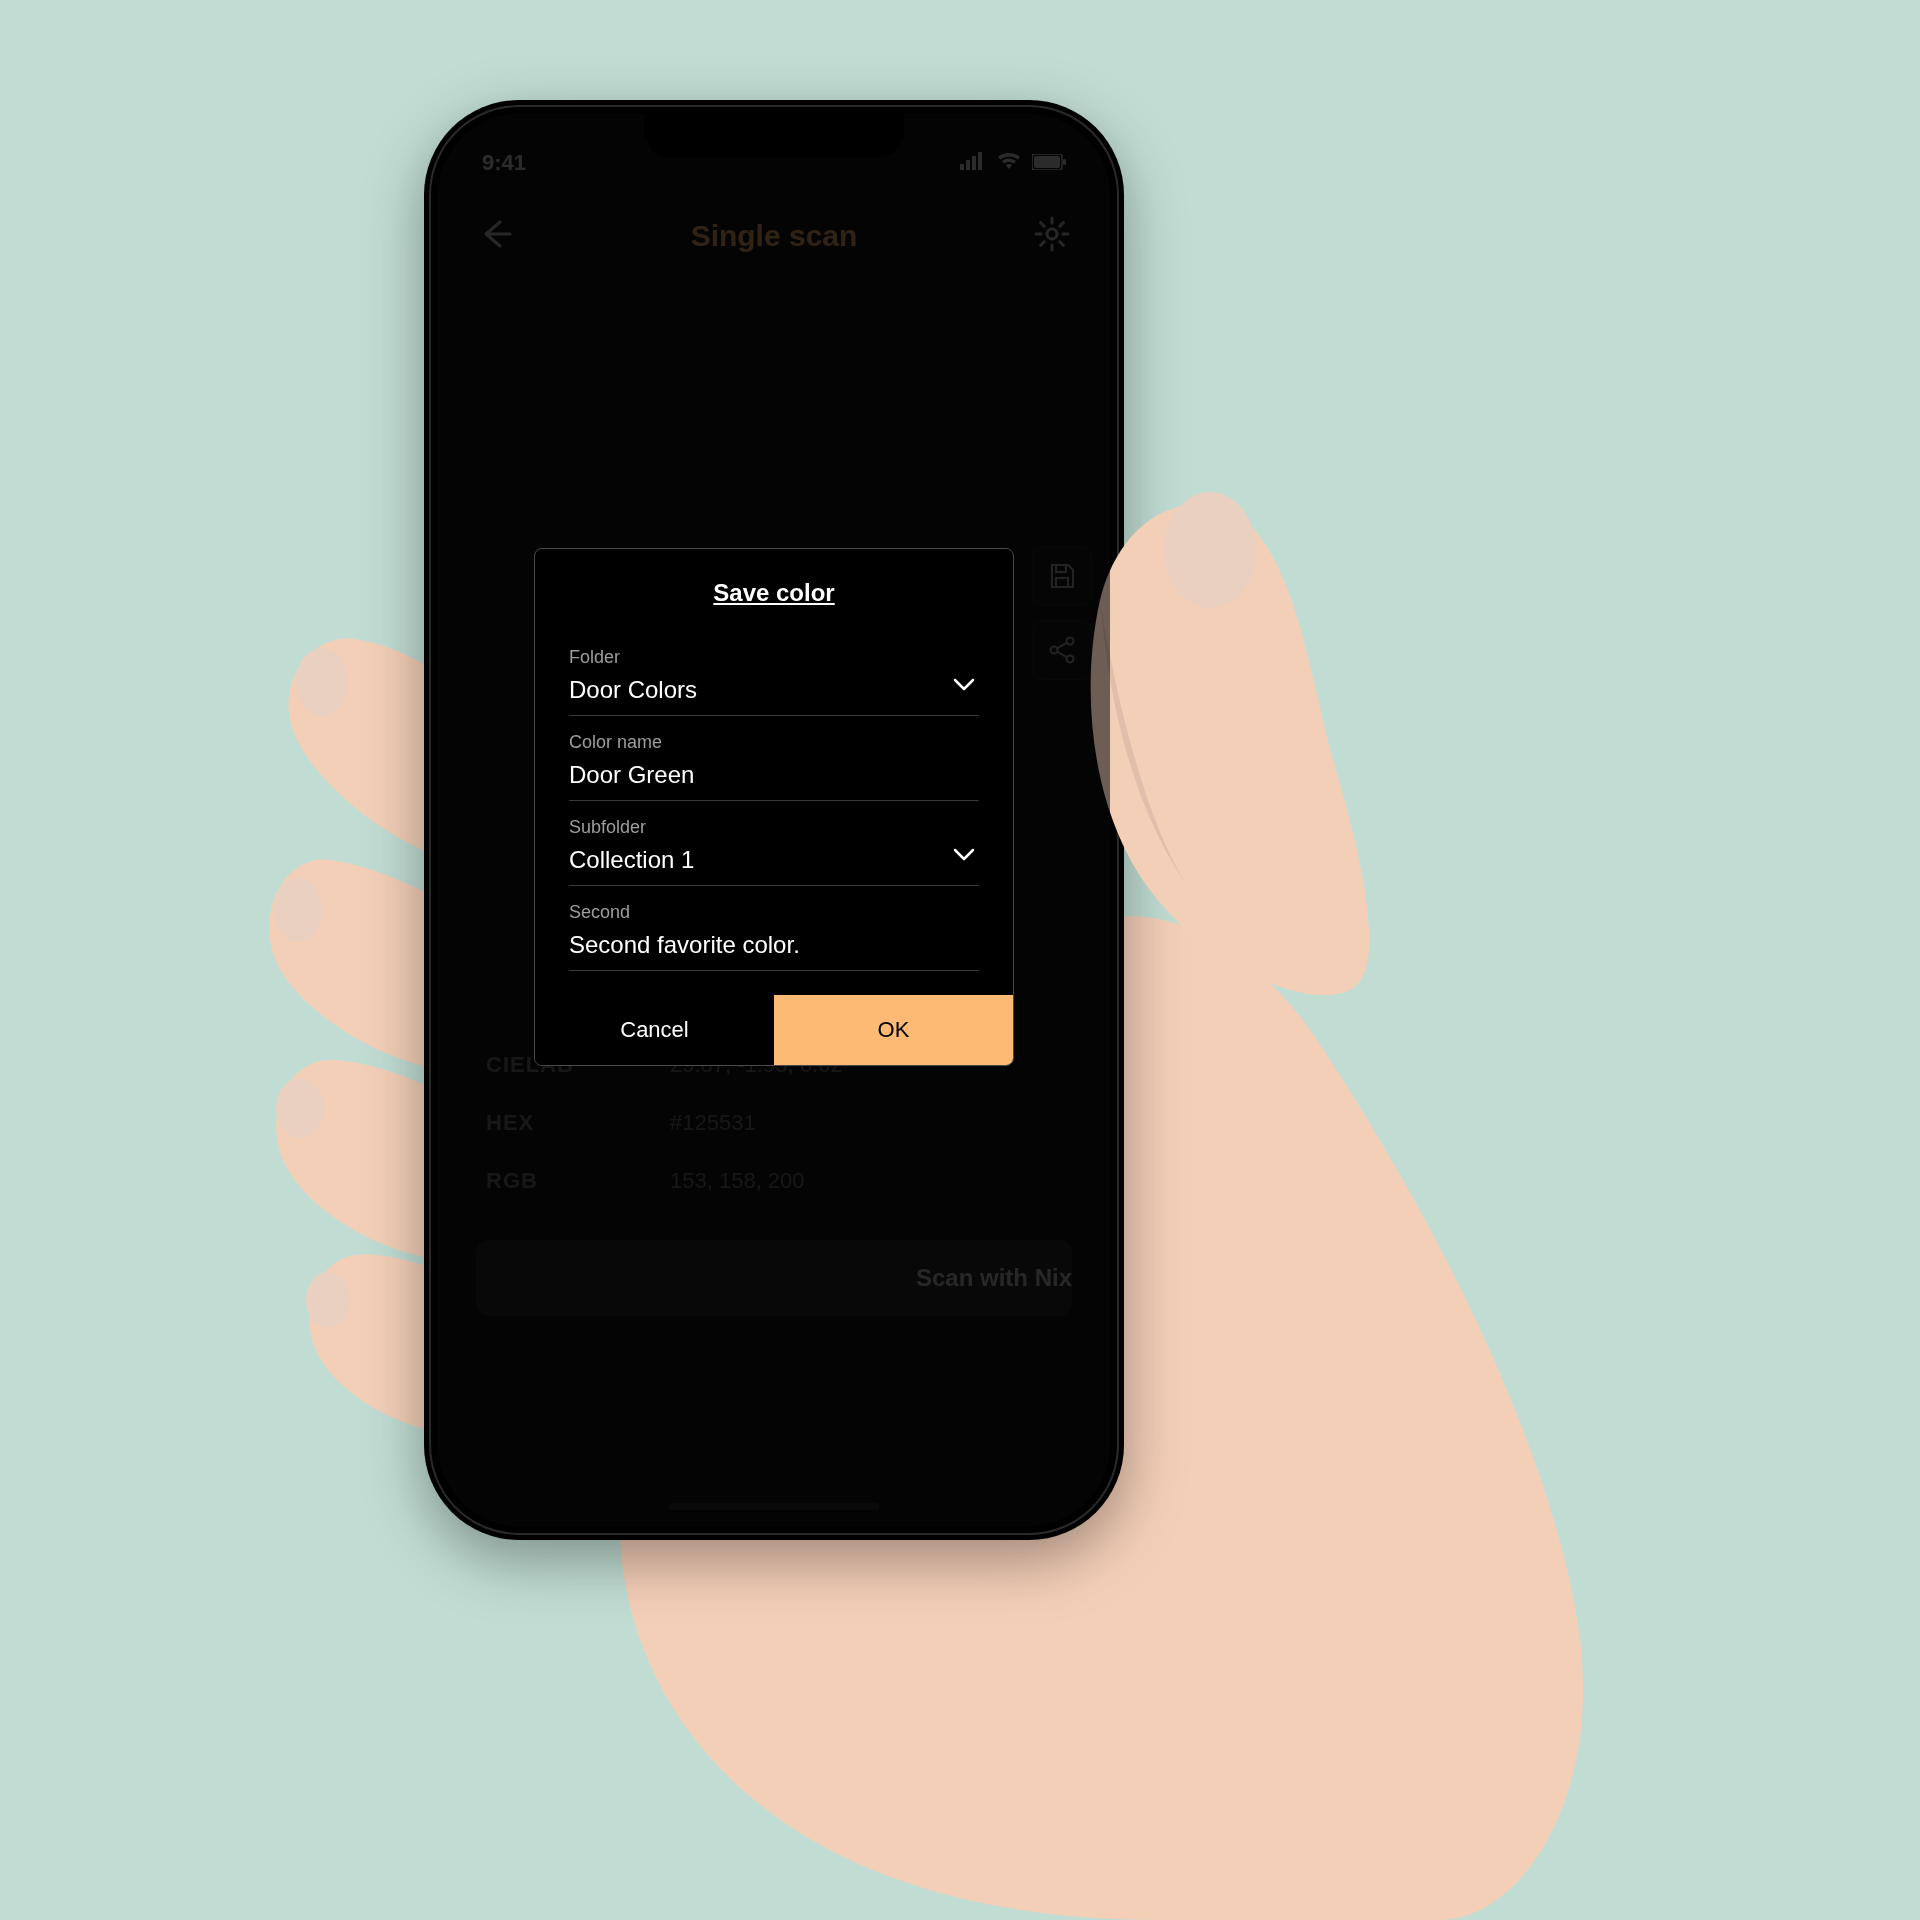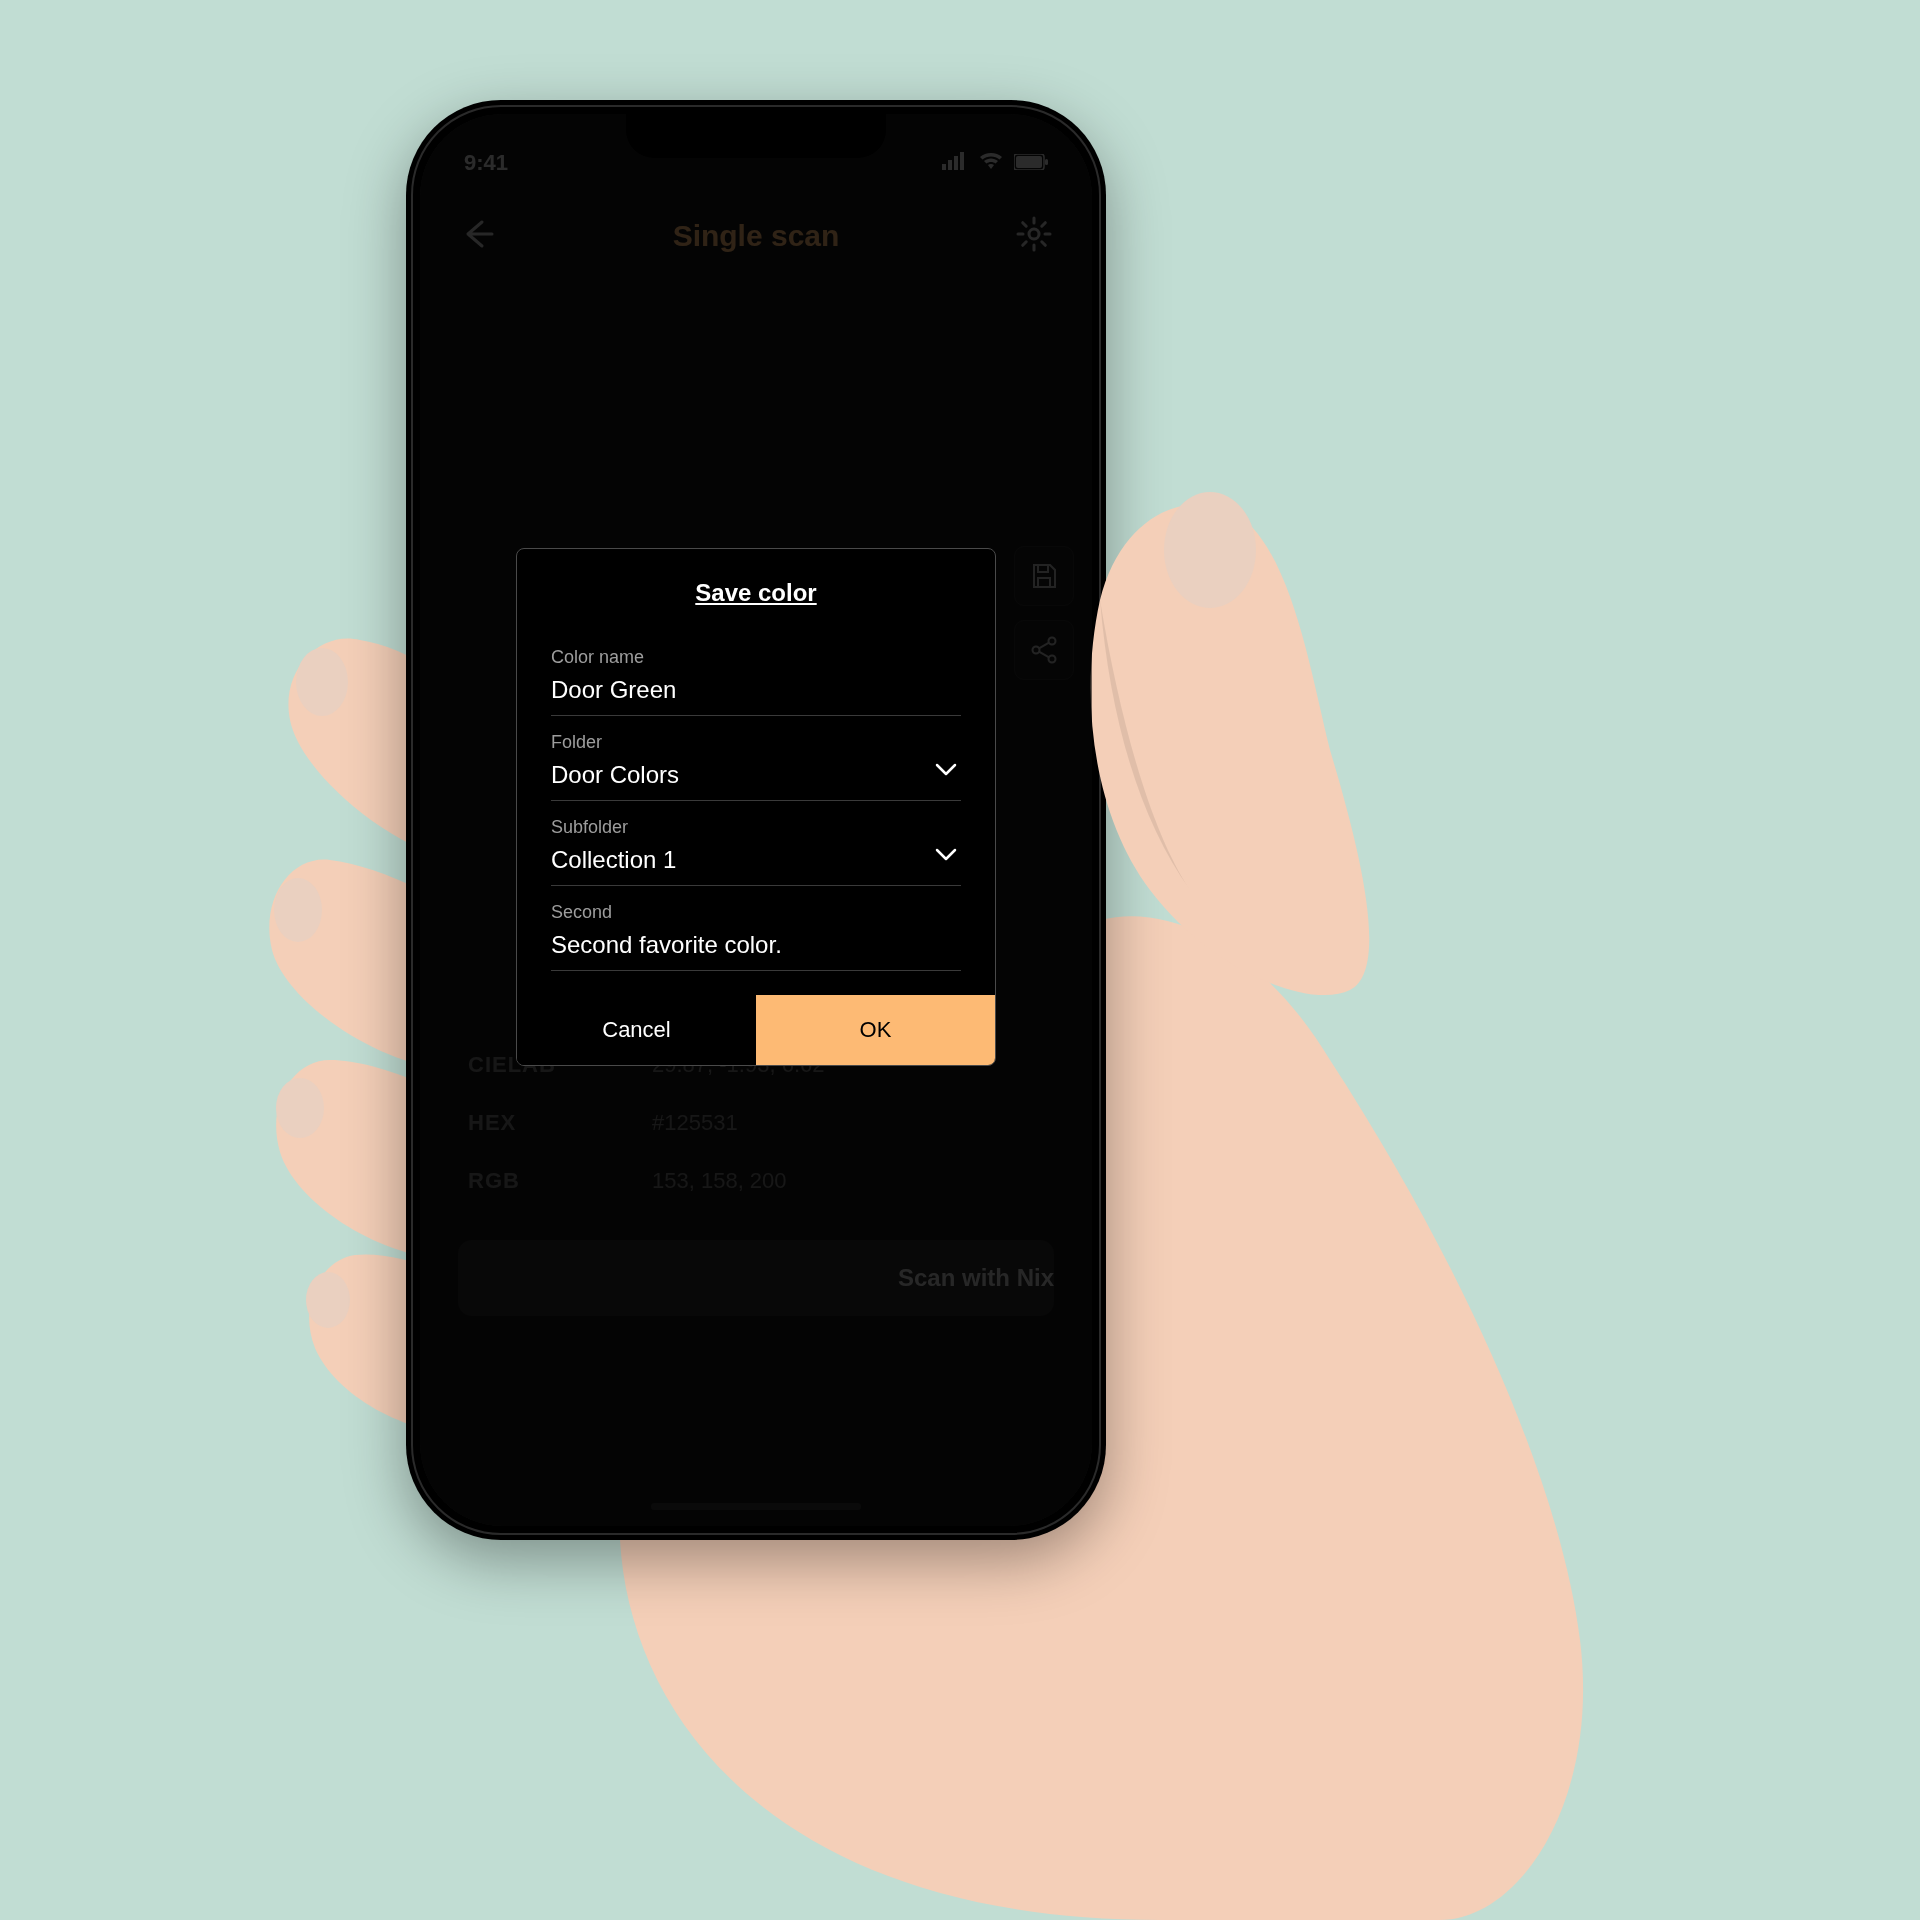--- a/index.html
+++ b/index.html
@@ -7,21 +7,21 @@
   body {
     background: #c1ddd3;
     font-family: -apple-system, Helvetica, Arial, sans-serif;
     position: relative;
     overflow: hidden;
   }
 
   
   .phone {
     position: absolute;
-    left: 406px;
+    left: 424px;
     top: 100px;
     width: 700px;
     height: 1440px;
     background: #000;
     border-radius: 95px;
     box-shadow: 0 20px 60px rgba(0,0,0,0.35);
   }
   .phone::before {
     content: "";
     position: absolute;
@@ -335,32 +335,32 @@
 
         <div class="home-indicator"></div>
       </div>
 
       <div class="modal-backdrop">
         <div class="modal">
           <div class="modal-title">Save color</div>
 
           <div class="fields">
             <div class="field">
-              <div class="field-label">Color name</div>
-              <div class="field-value">Door Green</div>
-            </div>
-
-            <div class="field">
               <div class="field-label">Folder</div>
               <div class="field-value">Door Colors</div>
               <span class="chevron">
                 <svg viewBox="0 0 26 26">
                     <path d="M4 9 L13 18 L22 9" fill="none" stroke="#fff" stroke-width="2.5" stroke-linecap="round" stroke-linejoin="round"></path>
                   </svg>
               </span>
+            </div>
+
+            <div class="field">
+              <div class="field-label">Color name</div>
+              <div class="field-value">Door Green</div>
             </div>
 
             <div class="field">
               <div class="field-label">Subfolder</div>
               <div class="field-value">Collection 1</div>
               <span class="chevron">
                 <svg viewBox="0 0 26 26">
                     <path d="M4 9 L13 18 L22 9" fill="none" stroke="#fff" stroke-width="2.5" stroke-linecap="round" stroke-linejoin="round"></path>
                   </svg>
               </span>

